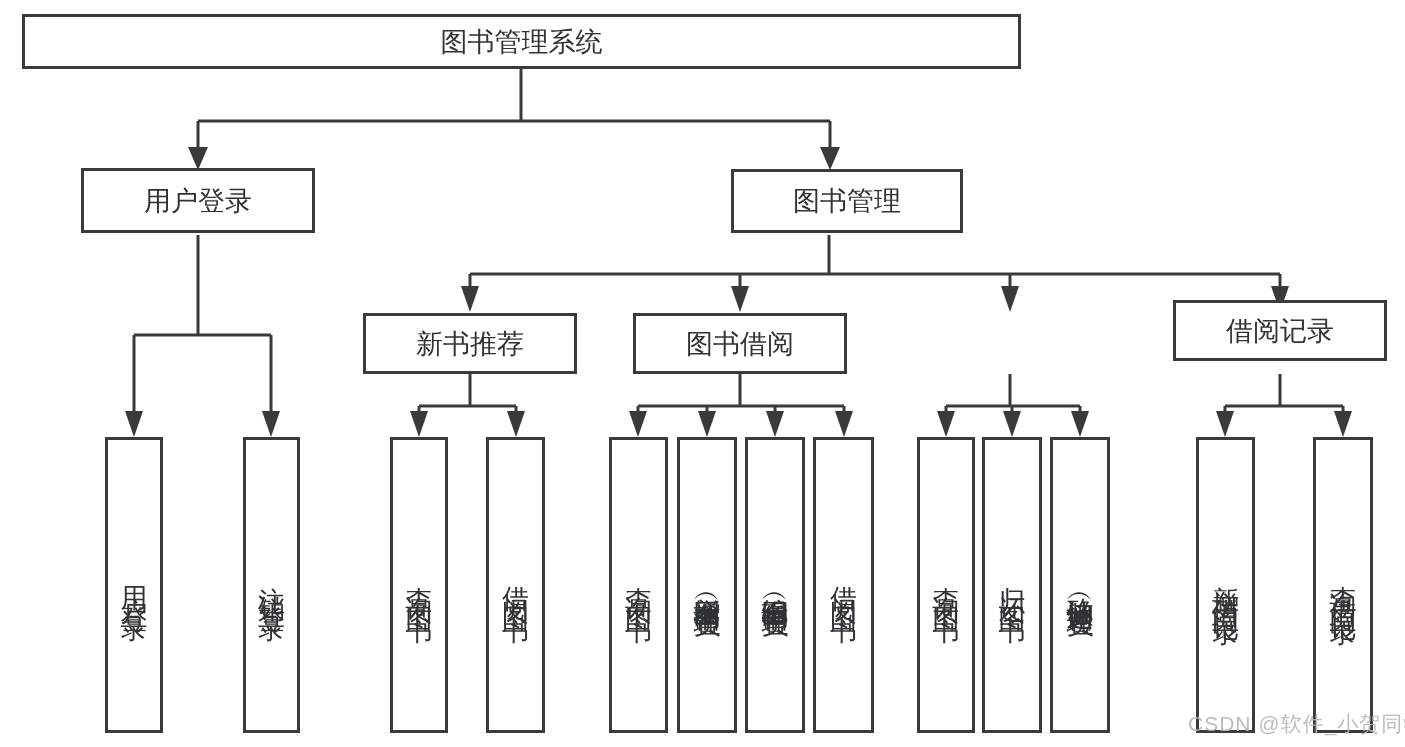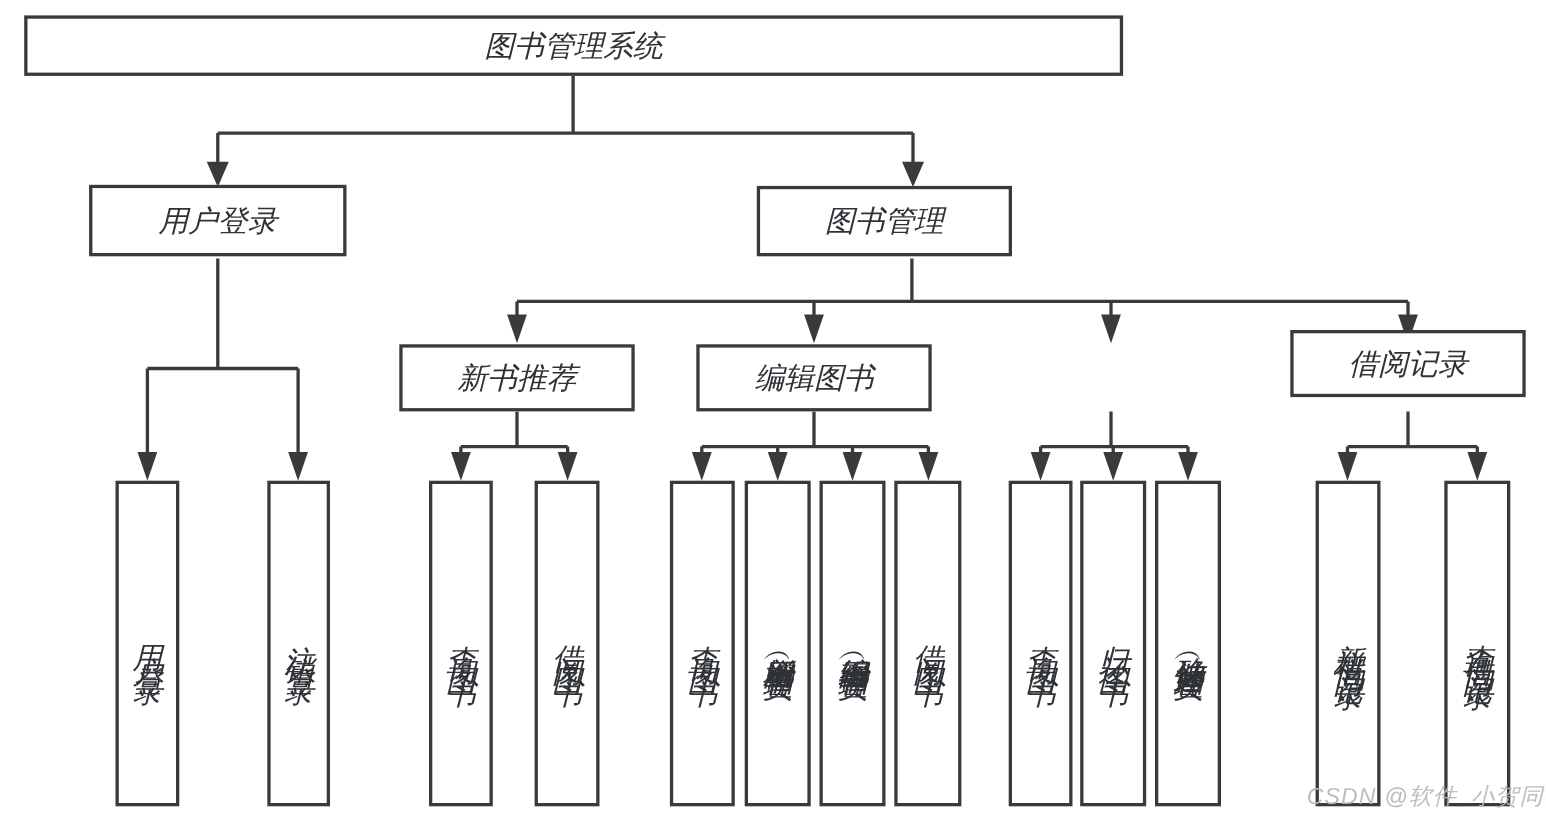--- a/index.html
+++ b/index.html
@@ -9,21 +9,20 @@
     --watermark:#b4b8bc;
   }
   html,body{margin:0;padding:0;background:var(--background);}
   .stage{
     position:relative;
     width:1405px;height:747px;
     background:var(--background);
     overflow:hidden;
     font-family:"Liberation Sans","DejaVu Sans",sans-serif;
     color:var(--text);
-    font-style:italic;
   }
   .connectors{position:absolute;left:0;top:0;}
   .connectors path{stroke:var(--line);stroke-width:3;fill:none;}
   .connectors polygon{fill:var(--line);stroke:none;}
   .box{
     position:absolute;
     box-sizing:border-box;
     border:3px solid var(--line);
     background:#fff;
     display:flex;
@@ -88,24 +87,24 @@
     <polygon points="1071,411 1089,411 1080,437"></polygon>
 
     <path d="M1280,374 V406 M1225,406 H1343 M1225,406 V414 M1343,406 V414"></path>
     <polygon points="1216,411 1234,411 1225,437"></polygon>
     <polygon points="1334,411 1352,411 1343,437"></polygon>
   </svg>
 
   <div class="box" style="left:22px;top:14px;width:999px;height:55px">图书管理系统</div>
 
   <div class="box" style="left:81px;top:168px;width:234px;height:65px">用户登录</div>
-  <div class="box" style="left:688px;top:169px;width:232px;height:64px">图书管理</div>
+  <div class="box" style="left:731px;top:169px;width:232px;height:64px">图书管理</div>
 
   <div class="box" style="left:363px;top:313px;width:214px;height:61px">新书推荐</div>
-  <div class="box" style="left:633px;top:313px;width:214px;height:61px">编辑图书</div>
+  <div class="box" style="left:633px;top:313px;width:214px;height:61px">图书借阅</div>
   <div class="box" style="left:1173px;top:300px;width:214px;height:61px">借阅记录</div>
 
   <div class="box v ls-wide" style="left:105px;top:437px;width:58px;height:296px">用户登录</div>
   <div class="box v ls-wide" style="left:243px;top:437px;width:57px;height:296px">注销登录</div>
 
   <div class="box v ls-wide" style="left:390px;top:437px;width:58px;height:296px">查询图书</div>
   <div class="box v ls-wide" style="left:486px;top:437px;width:59px;height:296px">借阅图书</div>
 
   <div class="box v ls-wide" style="left:609px;top:437px;width:59px;height:296px">查询图书</div>
   <div class="box v ls-tight" style="left:677px;top:437px;width:60px;height:296px">新增图书（管理员）</div>

